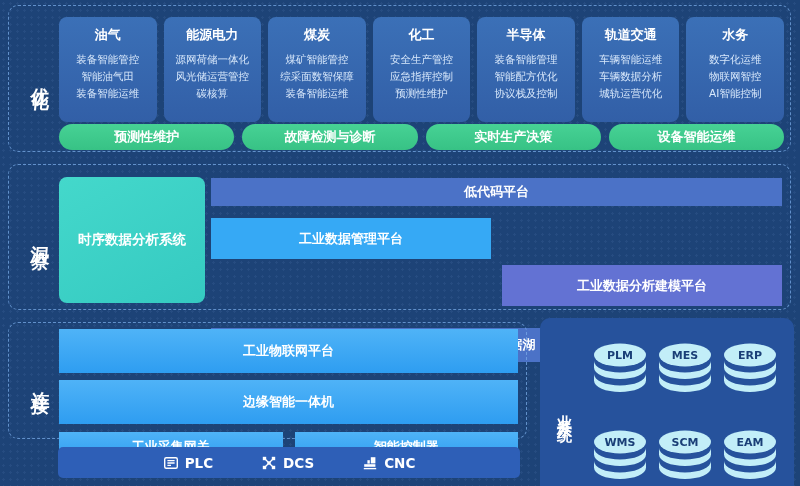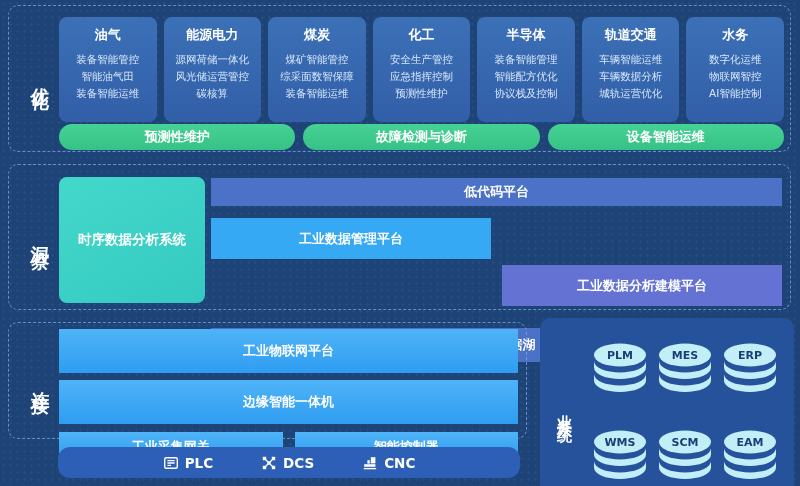--- a/index.html
+++ b/index.html
@@ -59,21 +59,21 @@
   
   .con-col { position:absolute; left:50px; top:6px; width:459px; }
   .bar-connect { background:linear-gradient(180deg,#4fb3f7,#2e9df1); height:44px; }
   .bar-connect + .bar-connect { margin-top:7px; }
   .con-row { display:flex; gap:12px; margin-top:8px; }
   .con-row .bar-connect { flex:1; height:29px; margin-top:0; }
 
   
   #device-bar {
     position:absolute; left:58px; top:447px; width:462px; height:31px;
-    background:#2e5fb7; border-radius:12px;
+    background:#2e5fb7; border-radius:5px;
     display:flex; align-items:center; justify-content:center; gap:48px;
   }
   .device { display:flex; align-items:center; gap:6px; color:#fff;
             font-size:13.5px; font-weight:700; }
   .device svg { display:block; }
 
   
   #biz-panel {
     position:absolute; left:540px; top:318px; width:254px; height:185px;
     background:#26529c; border-radius:10px; display:flex;
@@ -139,20 +139,21 @@
         <div class="ind-title">水务</div>
         <div class="ind-item">数字化运维</div>
         <div class="ind-item">物联网智控</div>
         <div class="ind-item">AI智能控制</div>
       </div>
     </div>
 
     <div class="caps-row">
       <div class="cap-pill">预测性维护</div>
       <div class="cap-pill">故障检测与诊断</div>
+      <div class="cap-pill">实时生产决策</div>
       <div class="cap-pill">设备智能运维</div>
     </div>
   </div>
 
   <div class="dash-box" id="sec-insight">
     <div class="v-label">洞察</div>
 
     <div class="tsdb-box">时序数据分析系统</div>
 
     <div class="insight-col">

